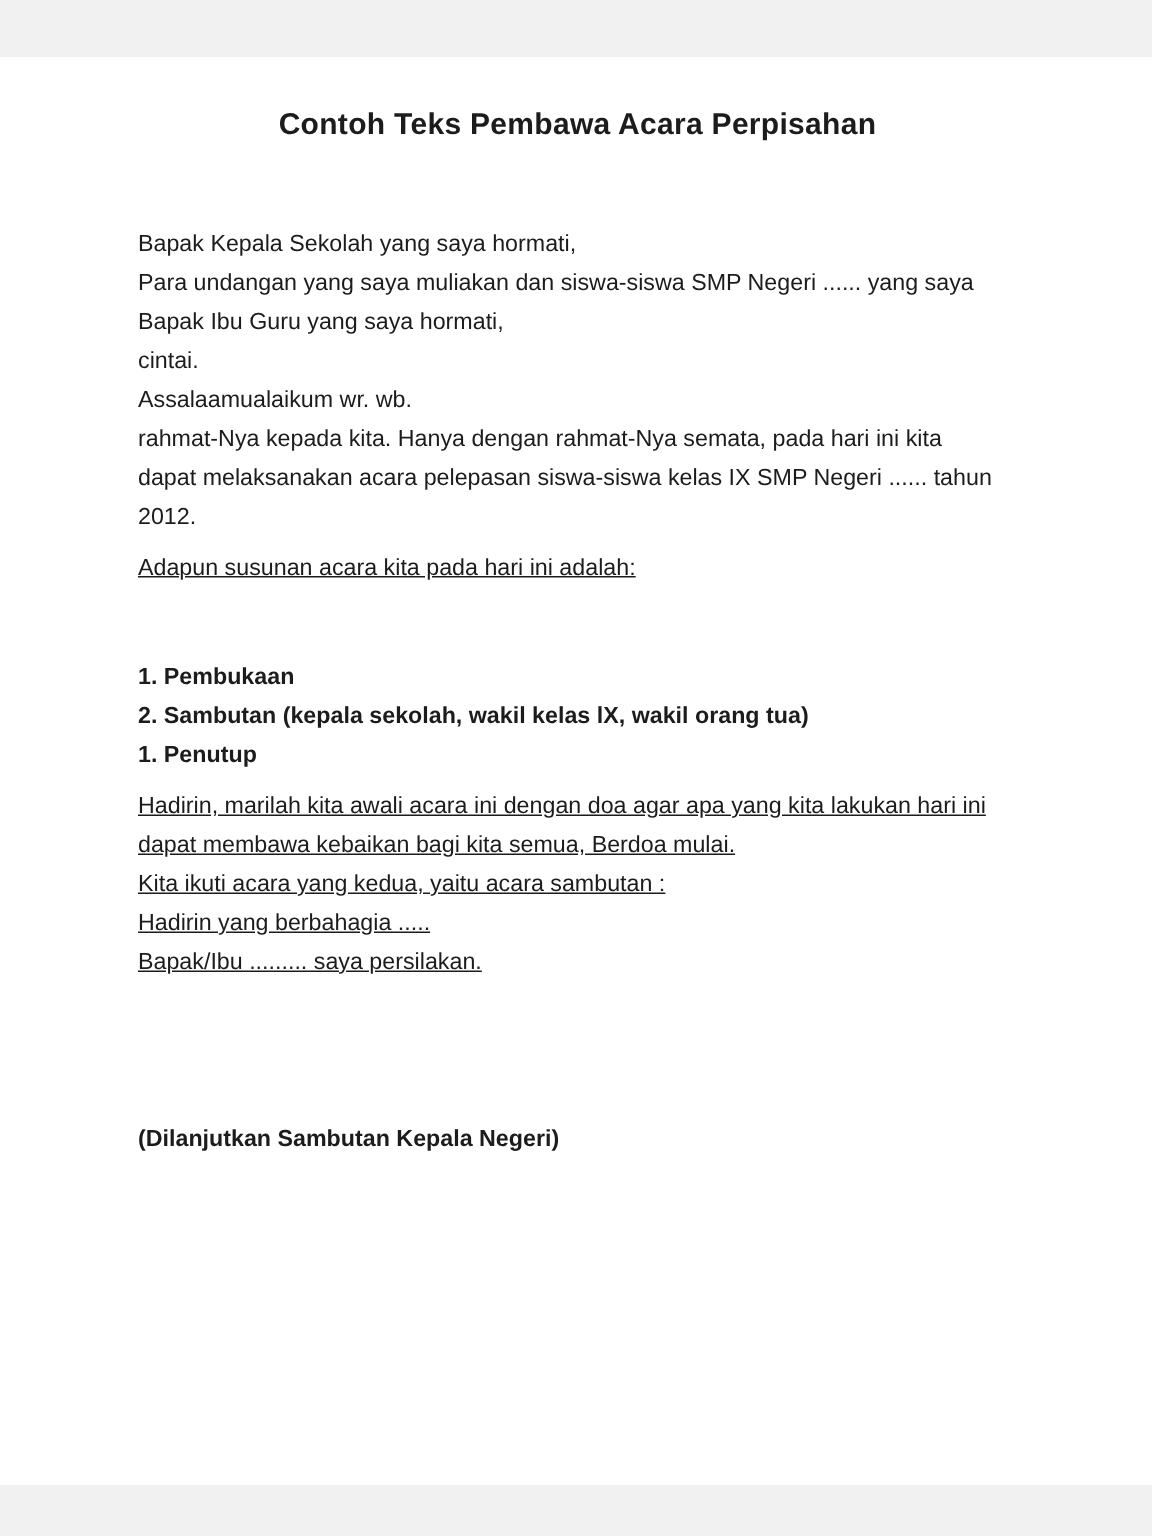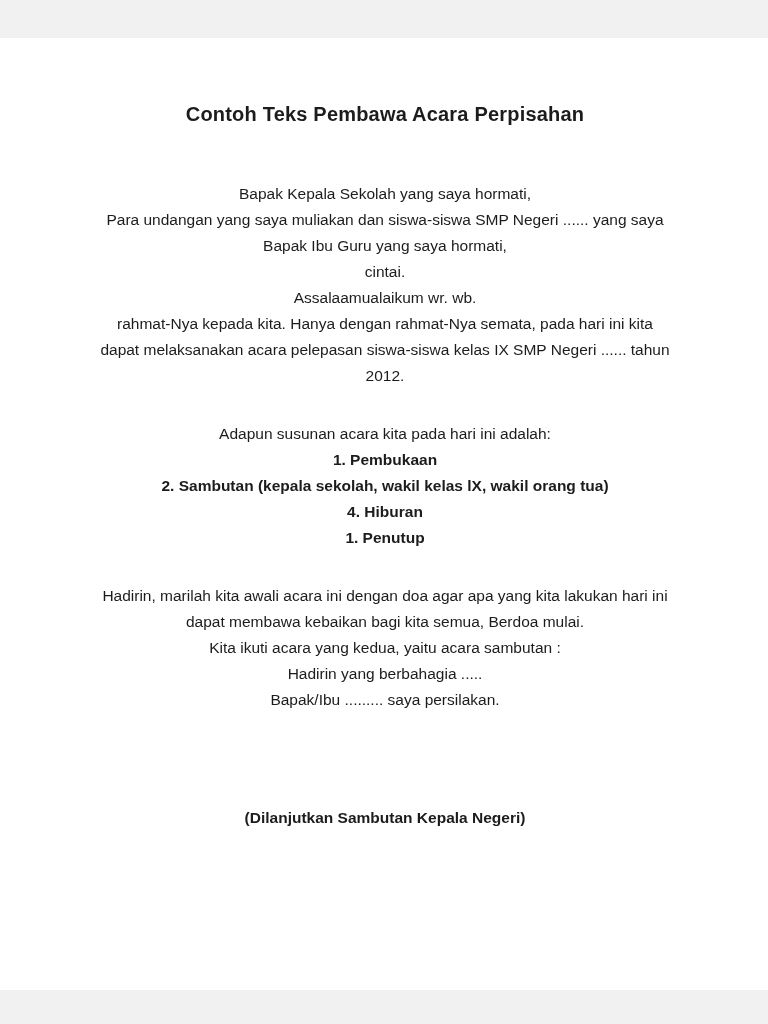--- a/index.html
+++ b/index.html
@@ -24,42 +24,41 @@
   }
   .edge-band.top { top: 0; height: 38px; }
   .edge-band.bottom { bottom: 0; height: 34px; }
 
   .page {
     position: absolute;
     top: 38px;
     left: 0;
     width: 768px;
     box-sizing: border-box;
-    padding: 63px 90px 0 92px;
+    padding: 32px 90px 0 92px;
   }
   .doc-title {
     text-align: center;
     font-size: 20px;
     font-weight: bold;
     line-height: 26px;
     margin: 0 0 54px 0;
     letter-spacing: 0.2px;
   }
   .doc-body {
     font-size: 15.5px;
     line-height: 26px;
   }
   .block { margin: 0; }
-  .block.bold { font-weight: bold; }
-  .block[data-gap="1"] { margin-top: 32px; }
+  .block.bold { font-weight: bold; margin-top: 47px; }
+  .block[data-gap="1"] { margin-top: 8px; text-decoration: underline; }
   .block[data-gap="4"] { margin-top: 92px; }
   .text-line {
     white-space: nowrap;
     height: 26px;
-    text-align: center;
   }
 </style>
 </head>
 <body>
 
 <div class="viewport">
   <div class="edge-band top"></div>
   <div class="edge-band bottom"></div>
 
   <div class="page">
@@ -74,21 +73,20 @@
           <div class="text-line">rahmat-Nya kepada kita. Hanya dengan rahmat-Nya semata, pada hari ini kita</div>
           <div class="text-line">dapat melaksanakan acara pelepasan siswa-siswa kelas IX SMP Negeri ...... tahun</div>
           <div class="text-line">2012.</div>
         </div>
         <div class="block" data-gap="1">
           <div class="text-line">Adapun susunan acara kita pada hari ini adalah:</div>
         </div>
         <div class="block bold" data-gap="0">
           <div class="text-line">1. Pembukaan</div>
           <div class="text-line">2. Sambutan (kepala sekolah, wakil kelas lX, wakil orang tua)</div>
-          <div class="text-line">4. Hiburan</div>
           <div class="text-line">1. Penutup</div>
         </div>
         <div class="block" data-gap="1">
           <div class="text-line">Hadirin, marilah kita awali acara ini dengan doa agar apa yang kita lakukan hari ini</div>
           <div class="text-line">dapat membawa kebaikan bagi kita semua, Berdoa mulai.</div>
           <div class="text-line">Kita ikuti acara yang kedua, yaitu acara sambutan :</div>
           <div class="text-line">Hadirin yang berbahagia .....</div>
           <div class="text-line">Bapak/Ibu ......... saya persilakan.</div>
         </div>
         <div class="block bold" data-gap="4">

